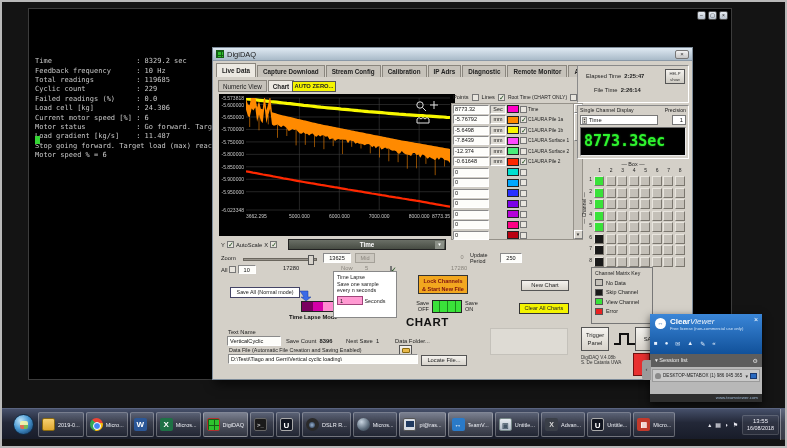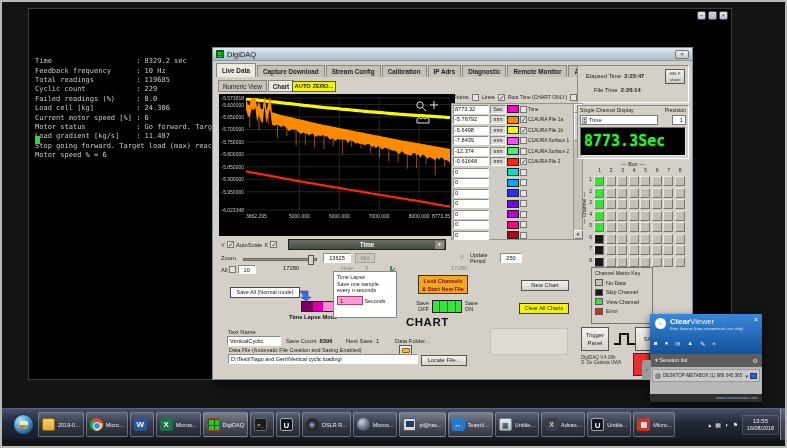--- a/index.html
+++ b/index.html
@@ -633,21 +633,21 @@
       <div>DigiDAQ V.4.08b</div>
         <div>S. De Catania UWA</div>
     </div>
   </div>
 
   <div id="tv-handle" class="abs">‹</div>
   <div id="tv" class="abs">
     <div id="tv-body"></div>
     <div id="tv-header">
       <div id="tv-logo">↔</div>
-      <div id="tv-name"><b>Clear</b><span style="font-weight:normal;opacity:.9;">Viewer</span></div>
+      <div id="tv-name"><b>Clear</b><span style="font-weight:normal;opacity:.9;font-style:italic;">Viewer</span></div>
       <div id="tv-sub">Free license (non-commercial use only)</div>
       <div id="tv-close">×</div>
       <div id="tv-icons">
 
       <span>■</span>
           <span>●</span>
           <span>✉</span>
           <span>▲</span>
           <span>✎</span>
           <span>«</span>

